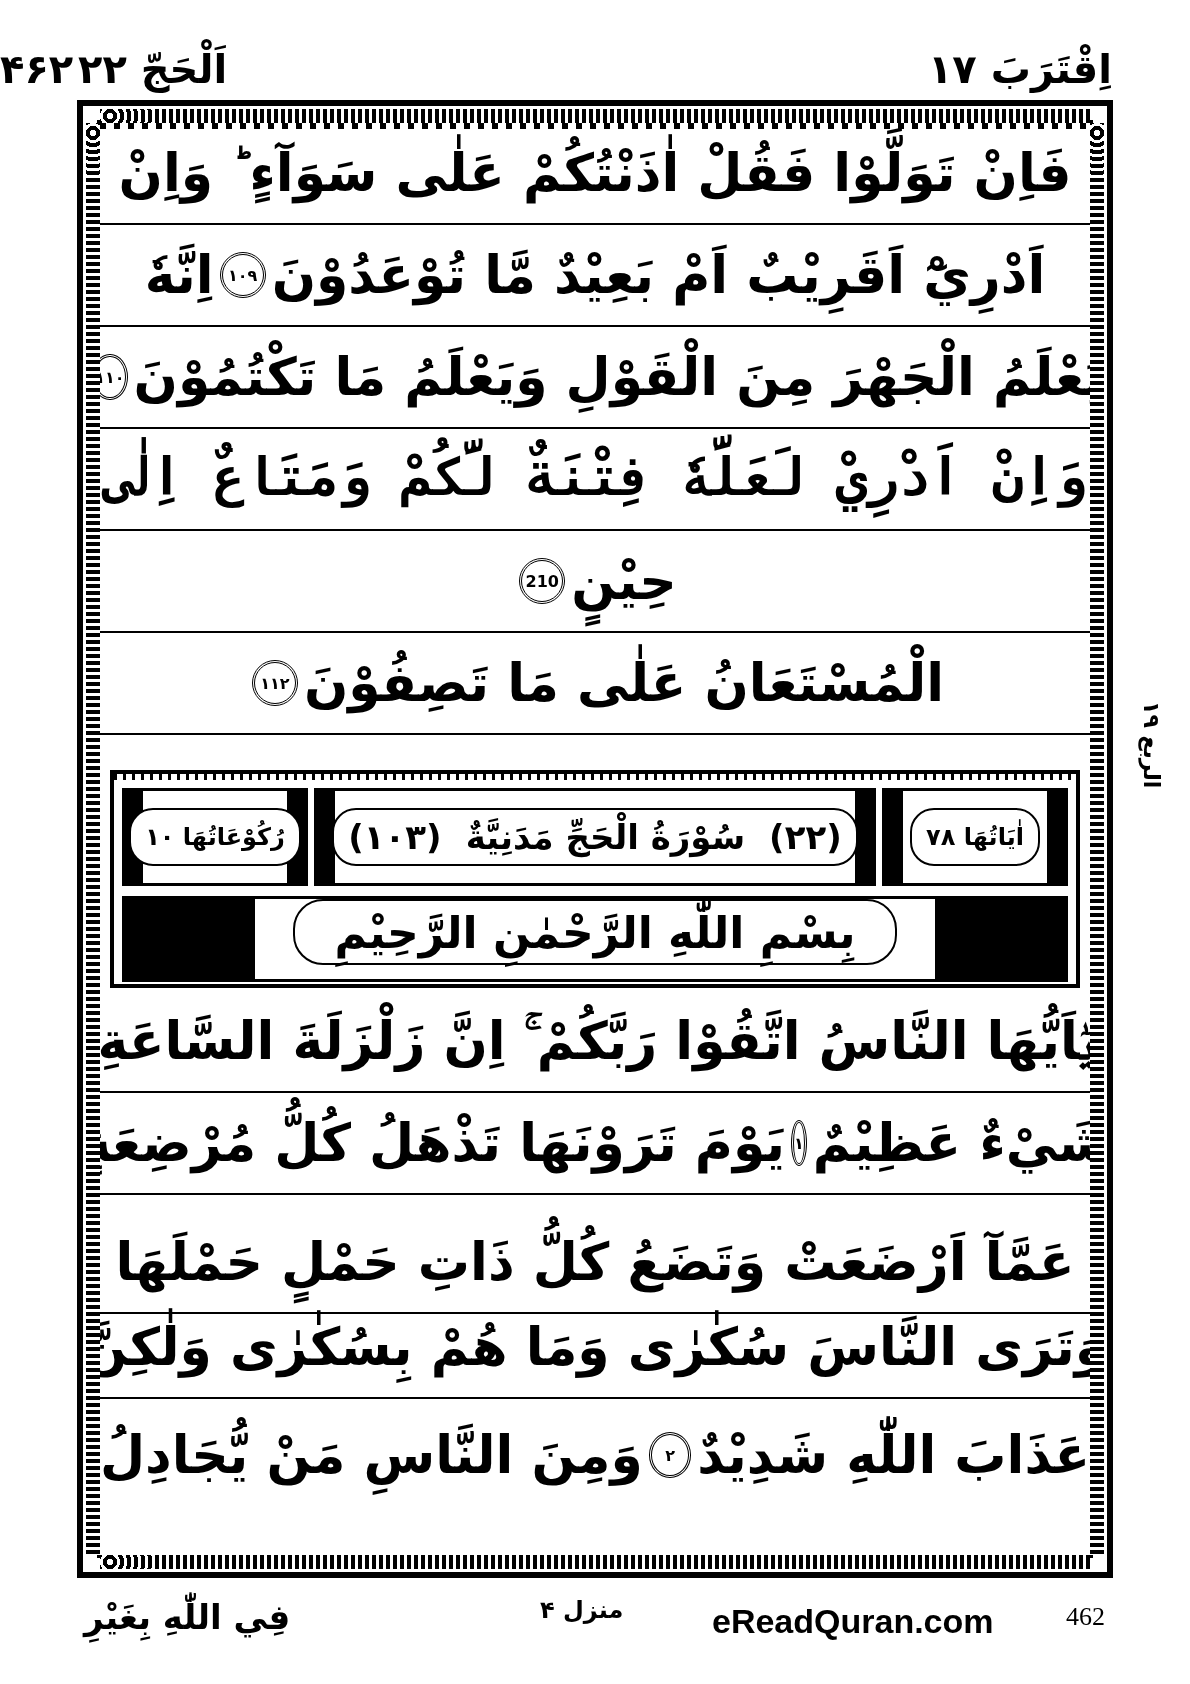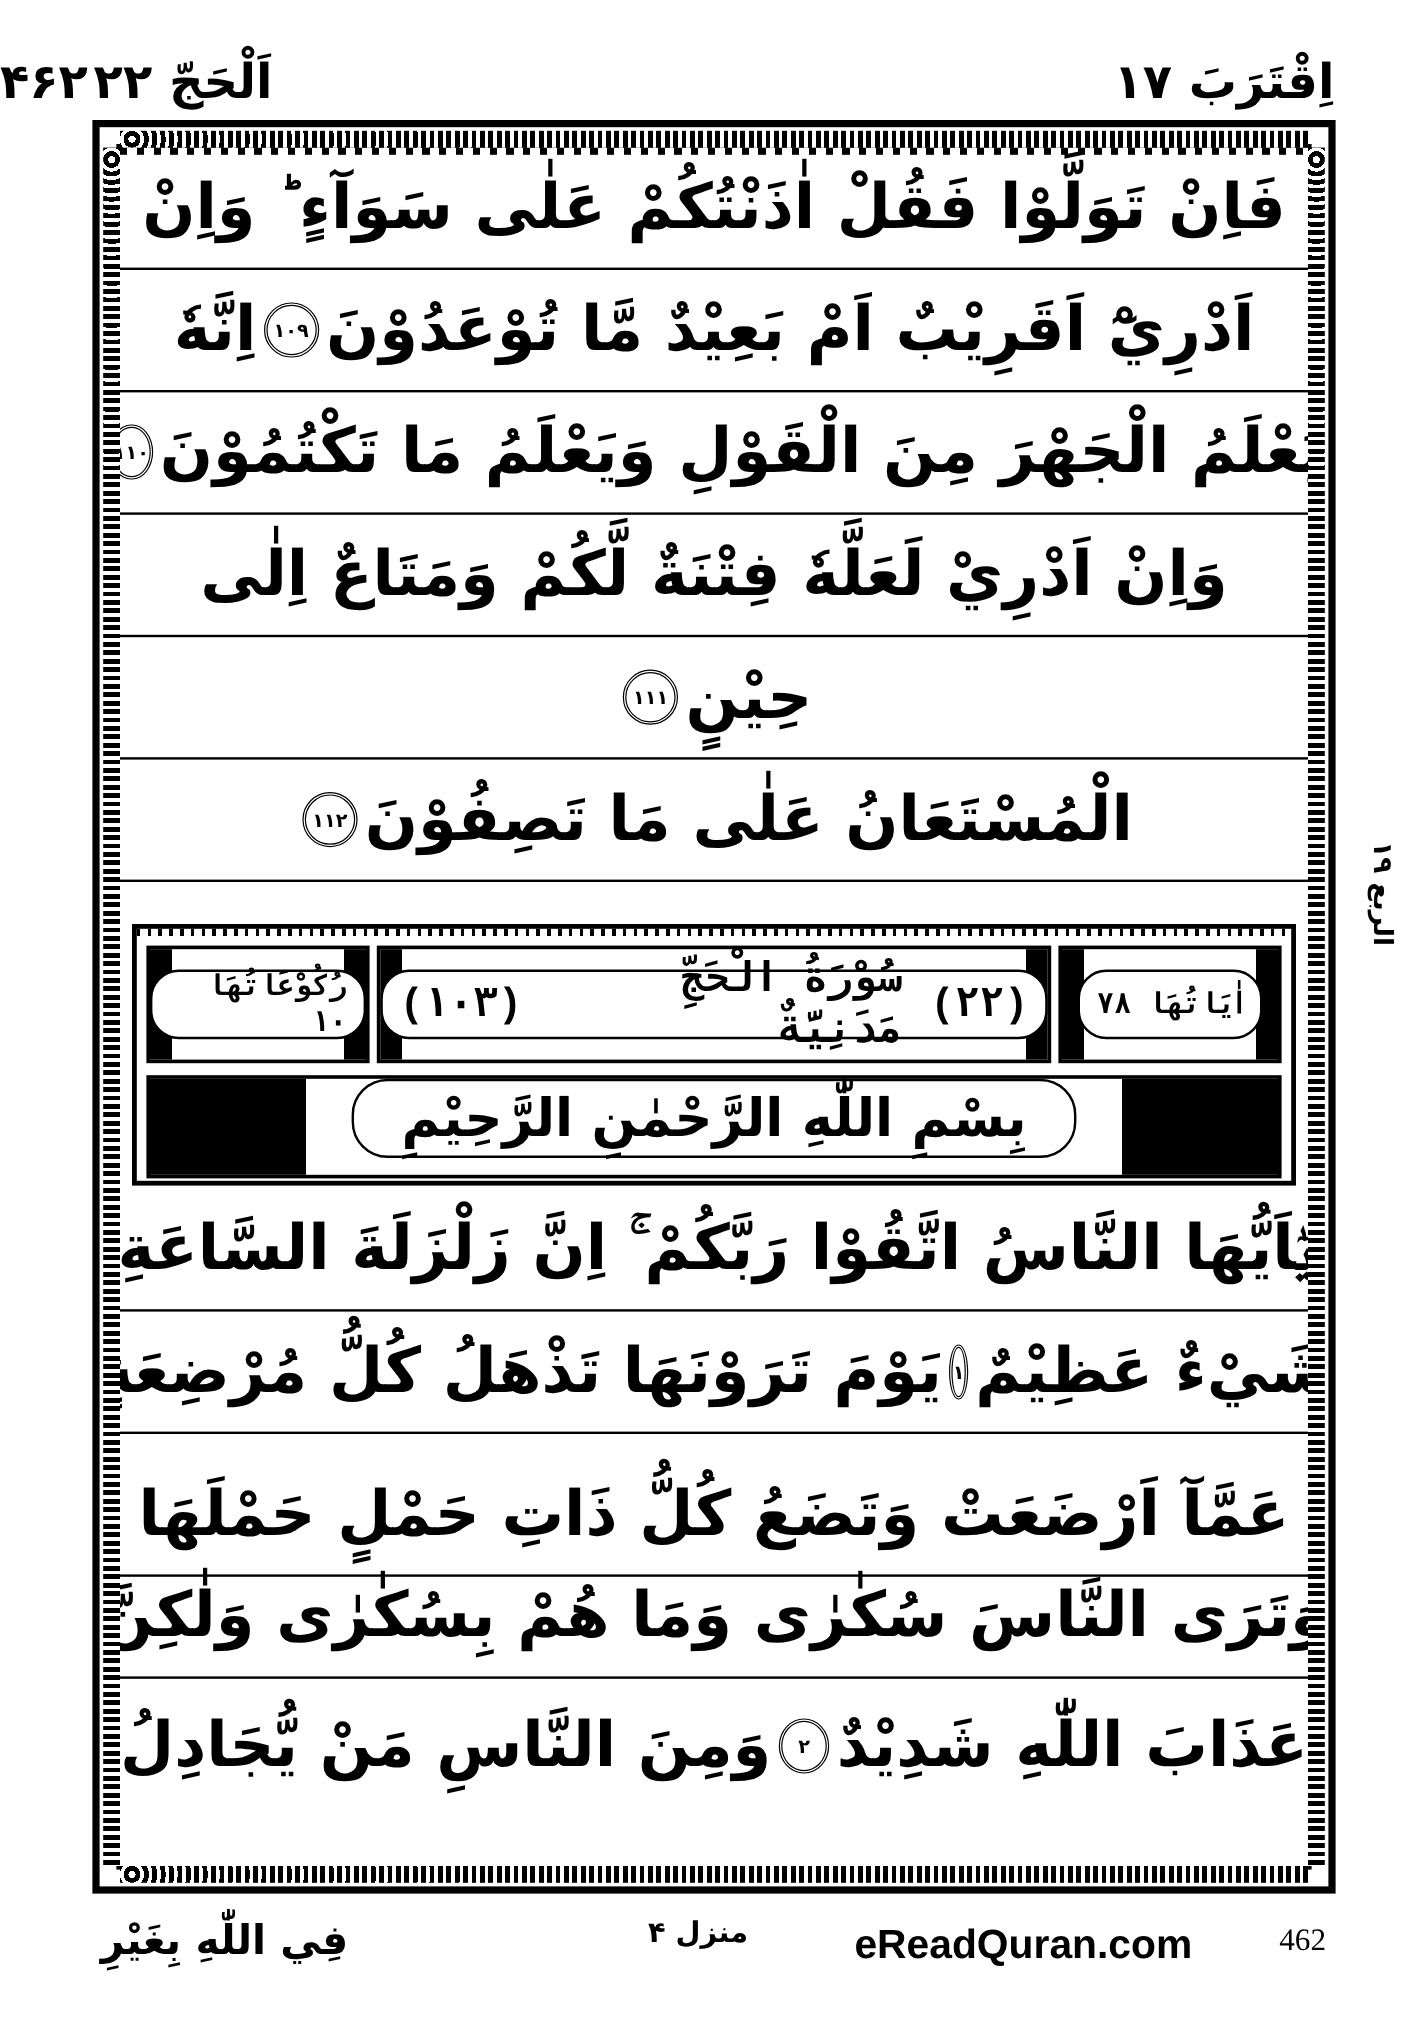--- a/index.html
+++ b/index.html
@@ -18,21 +18,21 @@
   .orn-left{top:0;bottom:0;left:-14px;width:14px;background:repeating-radial-gradient(circle at 7px 10px,#fff 0 3px,#000 3px 7px);}
   .orn-right{top:0;bottom:0;right:-14px;width:14px;background:repeating-radial-gradient(circle at 7px 10px,#fff 0 3px,#000 3px 7px);}
   .lines{position:absolute;left:0;right:0;top:0;bottom:0;}
   .line{position:absolute;left:0;right:0;border-bottom:2px solid #000;display:flex;align-items:center;justify-content:center;
         direction:rtl;font-family:"DejaVu Sans",sans-serif;font-weight:bold;font-size:52px;white-space:nowrap;overflow:hidden;}
   .line.last{border-bottom:none;}
   .line.centered{justify-content:center;}
   .ayah-mark{display:inline-flex;align-items:center;justify-content:center;width:40px;height:40px;border:3px double #000;border-radius:50%;font-size:16px;margin:0 6px;direction:ltr;}
   .surah-header{position:absolute;left:10px;right:10px;top:647px;height:218px;border:4px solid #000;box-sizing:border-box;
      background:repeating-linear-gradient(90deg,#000 0 3px,#fff 3px 9px) top/100% 6px no-repeat;}
-  .sh-row1{position:absolute;left:8px;right:8px;top:14px;height:98px;display:flex;gap:6px;font-family:Liberation Mono, monospace;}
+  .sh-row1{position:absolute;left:8px;right:8px;top:14px;height:98px;display:flex;gap:6px;}
   .panel{border:3px solid #000;display:flex;align-items:center;justify-content:center;font-weight:bold;position:relative;
      background:linear-gradient(90deg,#000 0 18px,transparent 18px calc(100% - 18px),#000 calc(100% - 18px));}
   .panel .txt{background:#fff;padding:0 14px;border:2px solid #000;border-radius:24px;height:54px;display:flex;align-items:center;direction:rtl;}
   .panel-ayat{width:180px;font-size:24px;}
   .panel-ruku{width:180px;font-size:24px;}
   .panel-title{flex:1;font-size:34px;}
   .panel-title .txt{gap:24px;}
   .sh-row2{position:absolute;left:8px;right:8px;top:122px;height:80px;border:3px solid #000;display:flex;align-items:flex-start;justify-content:center;
      background:linear-gradient(90deg,#000 0 130px,transparent 130px calc(100% - 130px),#000 calc(100% - 130px));}
   .bism{background:#fff;height:62px;padding:0 40px;display:flex;align-items:center;font-size:44px;font-weight:bold;direction:rtl;border:2px solid #000;border-radius:30px;}
@@ -63,26 +63,26 @@
       </div>
       <div class="line" style="top:102px;height:100px;">
         <span>اَدْرِيْٓ اَقَرِيْبٌ اَمْ بَعِيْدٌ مَّا تُوْعَدُوْنَ</span>
         <span class="ayah-mark">۱۰۹</span>
         <span>اِنَّهٗ</span>
       </div>
       <div class="line" style="top:204px;height:100px;">
         <span>يَعْلَمُ الْجَهْرَ مِنَ الْقَوْلِ وَيَعْلَمُ مَا تَكْتُمُوْنَ</span>
         <span class="ayah-mark">۱۱۰</span>
       </div>
-      <div class="line" style="top:306px;height:100px;">
+      <div class="line" style="top:306px;height:100px;font-family:Liberation Mono, monospace;">
         <span>وَاِنْ اَدْرِيْ لَعَلَّهٗ فِتْنَةٌ لَّكُمْ وَمَتَاعٌ اِلٰى</span>
       </div>
       <div class="line" style="top:408px;height:100px;">
         <span>حِيْنٍ</span>
-        <span class="ayah-mark">۱۱۱</span>
+        <span class="ayah-mark">210</span>
       </div>
       <div class="line centered" style="top:510px;height:100px;">
         <span>الْمُسْتَعَانُ عَلٰى مَا تَصِفُوْنَ</span>
         <span class="ayah-mark">۱۱۲</span>
       </div>
     </div>
 
     <div class="surah-header">
       <div class="sh-row1">
         <div class="panel panel-ruku">

